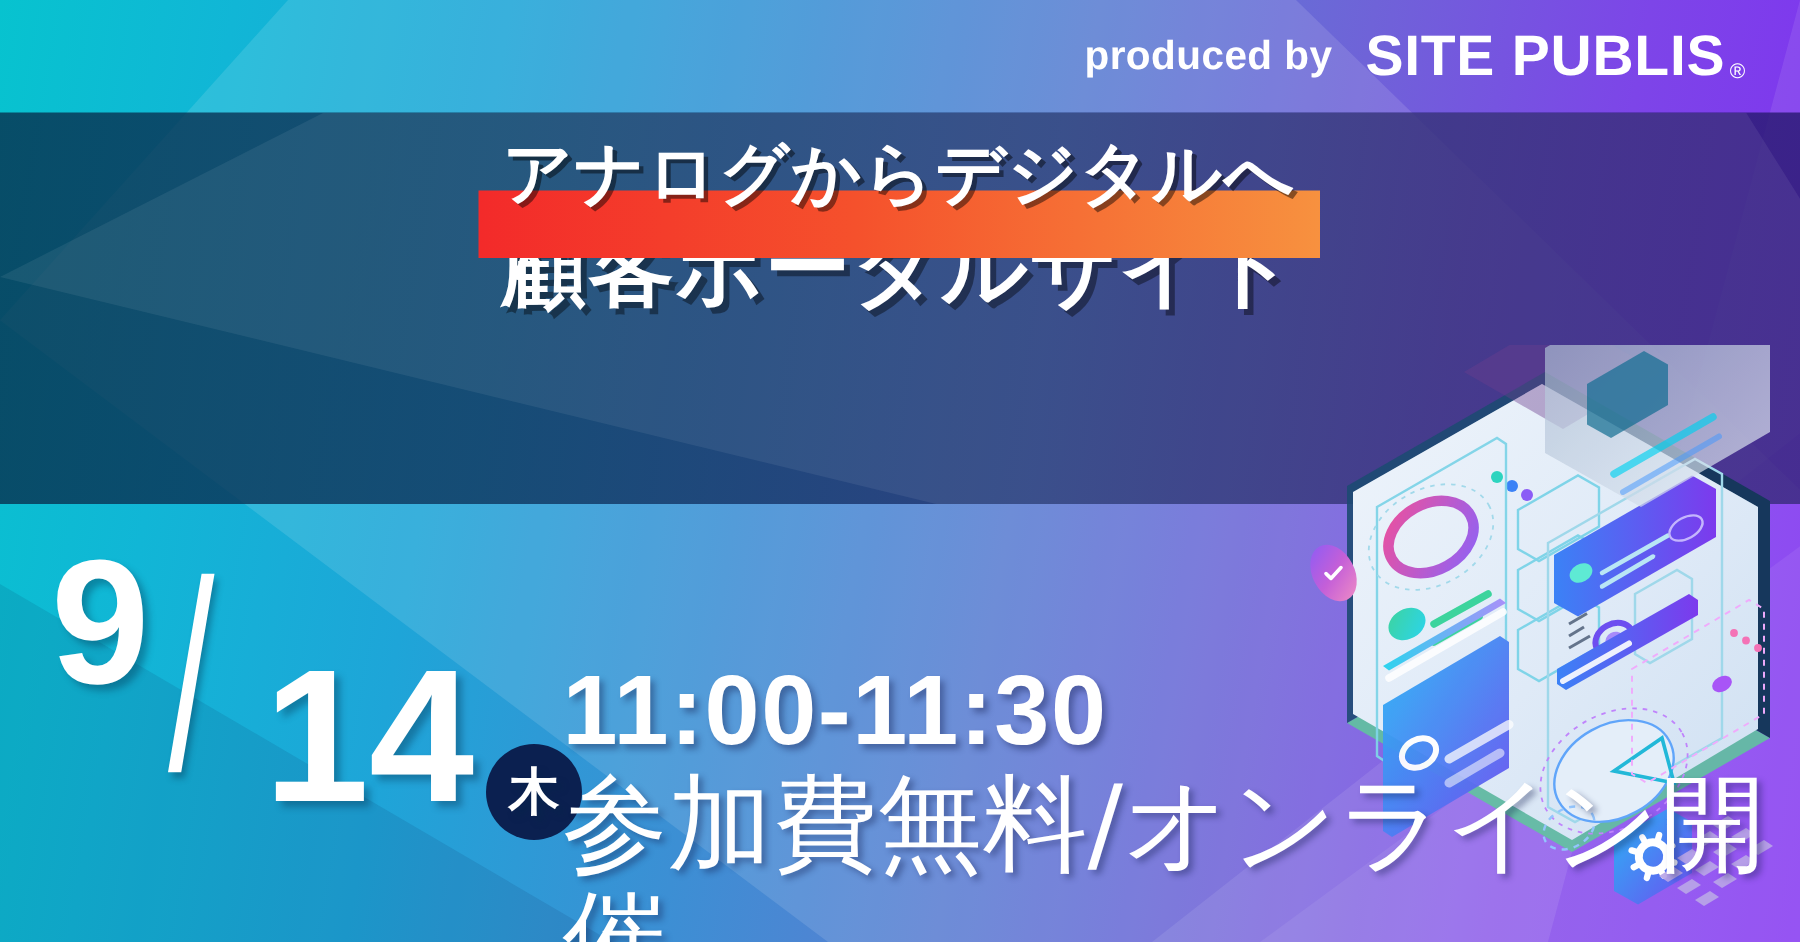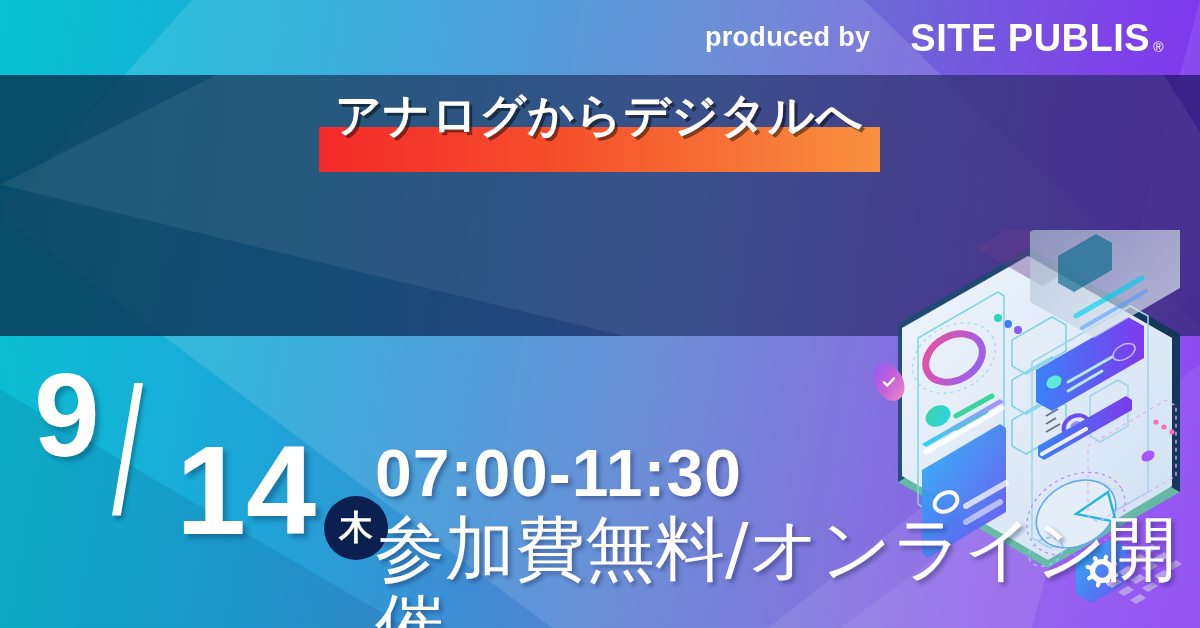--- a/index.html
+++ b/index.html
@@ -73,21 +73,21 @@
     z-index:6;
   }
   .produced{
     color:#fff; font-weight:bold; font-size:27px;
     letter-spacing:.3px;
     font-family:"Liberation Sans", sans-serif;
   }
   .logo{
     color:#fff; font-weight:bold; font-size:38px;
     letter-spacing:.5px; line-height:1;
-    display:flex; align-items:flex-end;margin-left:18px;
+    display:flex; align-items:flex-end;
   }
   .logo .rmark{ font-size:14px; margin-left:3px; margin-bottom:3px; font-weight:normal;}
 
   
   .headline{
     position:absolute; top:88px; left:0; right:1px;
     z-index:7; text-align:center;
     font-family:"DejaVu Sans", sans-serif;
   }
   .hl-row1{
@@ -364,29 +364,30 @@
       <span>SITE PUBLIS</span>
       <span class="rmark">®</span>
     </span>
   </div>
 
   <div class="headline">
     <div class="hl-row1">
       <span class="hl-bar"></span>
       <span class="txt">アナログからデジタルへ</span>
     </div>
+    <div class="hl-row3">顧客ポータルサイト</div>
   </div>
 
   <div class="datewrap">
     <div class="bigdate">
       <span class="d-month">9</span>
       <span class="d-slash">/</span>
       <span class="d-day">14</span>
       <span class="dow-badge">木</span>
     </div>
   </div>
 
   <div class="details">
-    <div class="time">07:00-11:30</div>
+    <div class="time">11:00-11:30</div>
     <div class="notice">参加費無料/オンライン開催</div>
   </div>
 
 </div>
 
 </body></html>

